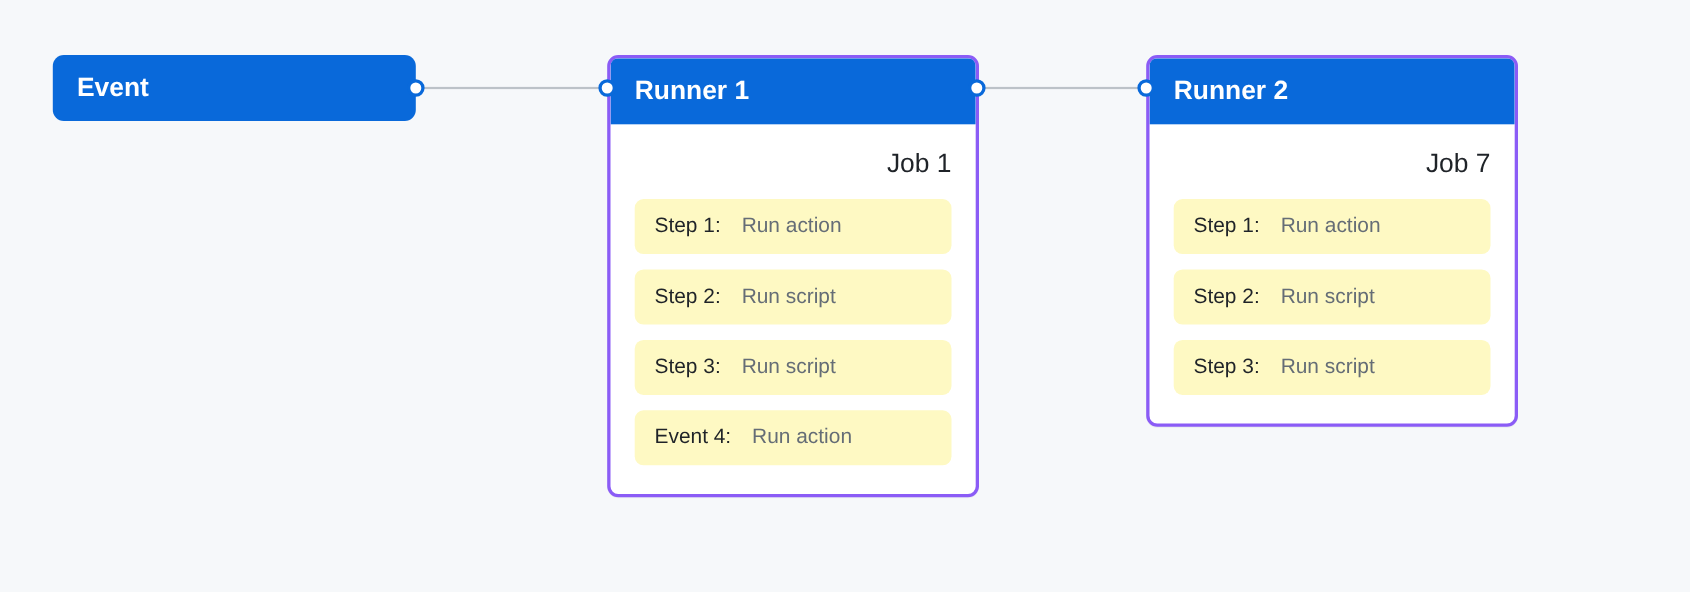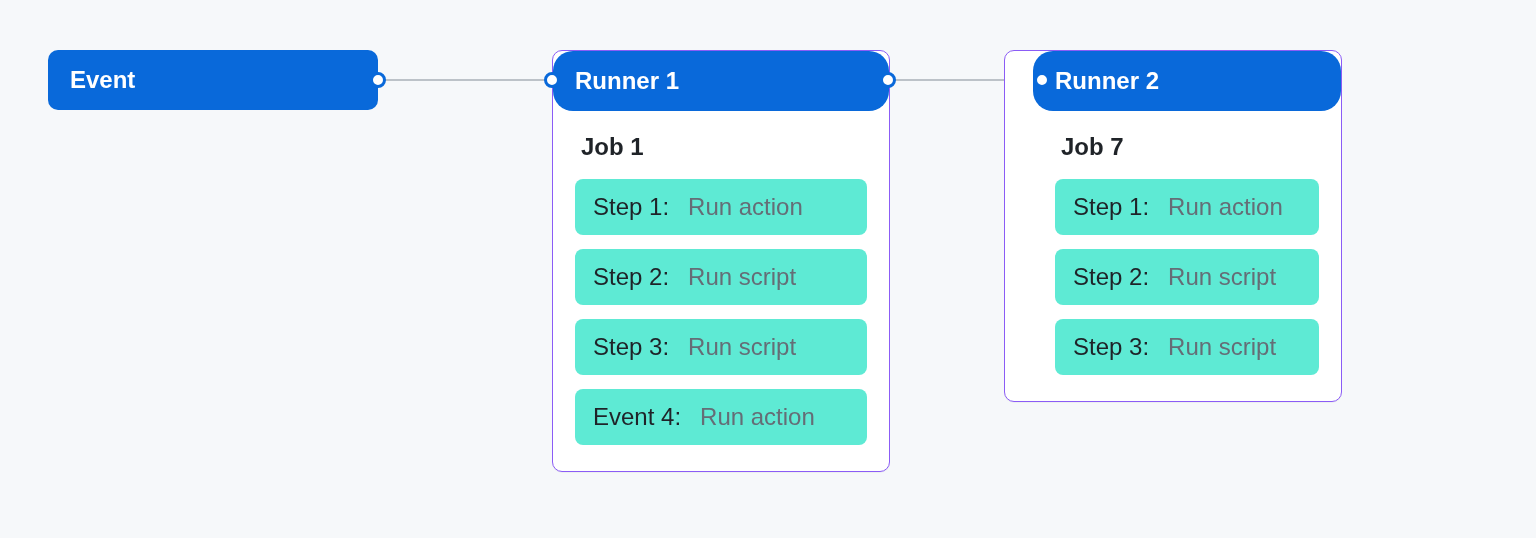--- a/index.html
+++ b/index.html
@@ -1,19 +1,18 @@
 <!DOCTYPE html>
 <html><head>
   <meta charset="utf-8">
   <style>
     * {
       box-sizing: border-box;
       margin: 0;
       padding: 0;
-      border-radius: 20px;
     }
     body {
       font-family: -apple-system, BlinkMacSystemFont, "Segoe UI", Helvetica, Arial, sans-serif;
       background: #f6f8fa;
       width: 1536px;
       height: 538px;
       position: relative;
     }
     .canvas {
       position: relative;
@@ -60,51 +59,52 @@
       font-weight: 600;
       padding: 16px 22px;
       border-radius: 10px;
       z-index: 2;
     }
     .runner-node {
       position: absolute;
       top: 50px;
       width: 338px;
       background: #ffffff;
-      border: 1px solid #8b5cf6;
+      border: 3px solid #8b5cf6;
       border-radius: 10px;
       overflow: hidden;
       z-index: 2;
       box-shadow: 0 1px 0 rgba(27,31,36,0.04);
     }
     .runner-node.r1 { left: 552px; }
-    .runner-node.r2 { left: 1004px; padding-left: 28px; }
+    .runner-node.r2 { left: 1042px; }
     .runner-header {
       background: #0969da;
       color: #ffffff;
       font-size: 24px;
       font-weight: 600;
       padding: 16px 22px;
     }
     .runner-body {
       padding: 22px 22px 26px 22px;
     }
     .job-title {
       font-size: 24px;
-      font-weight: 700;
+      font-weight: 400;
       color: #1f2328;
       margin-bottom: 18px;
       padding-left: 6px;
+      text-align: right;
     }
     .step-row {
-      background: #5eead4;
+      background: #fef9c3;
       border-radius: 8px;
       padding: 14px 18px;
       margin-bottom: 14px;
-      font-size: 24px;
+      font-size: 19px;
       display: flex;
       gap: 8px;
     }
     .step-row:last-child {
       margin-bottom: 0;
     }
     .step-label {
       color: #1f2328;
       font-weight: 500;
     }

